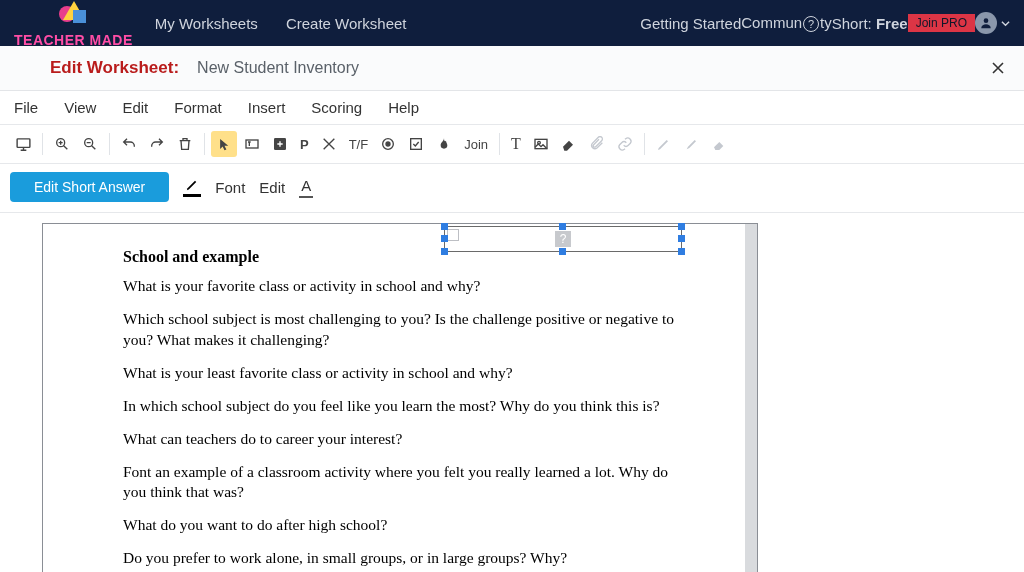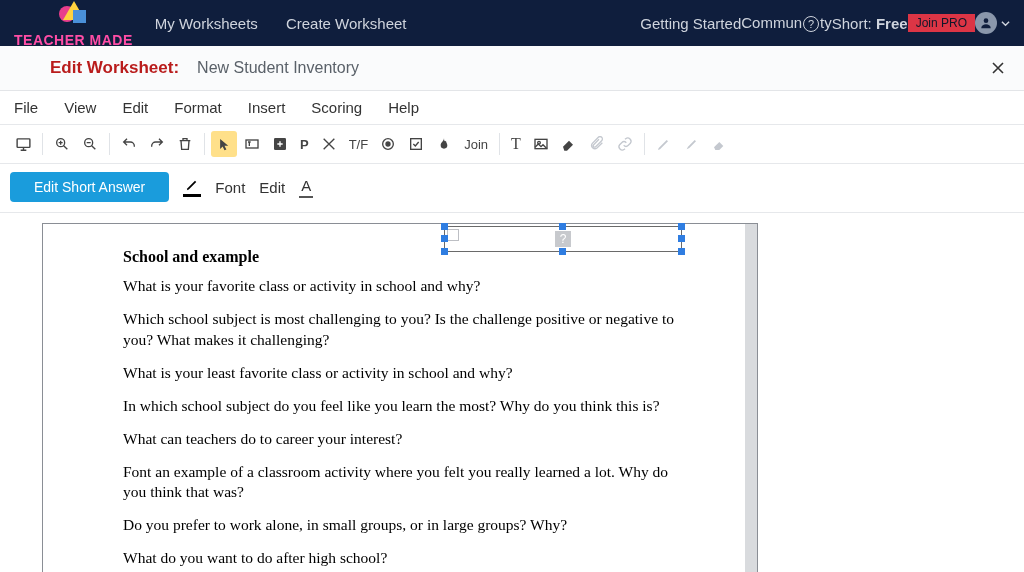--- a/index.html
+++ b/index.html
@@ -268,22 +268,22 @@
 <div class="canvas-wrap">
   <div class="page">
     <div class="scroll-shadow"></div>
     <div class="p-h">School and example</div>
     <div class="p-q">What is your favorite class or activity in school and why?</div>
     <div class="p-q">Which school subject is most challenging to you? Is the challenge positive or negative to you? What makes it challenging?</div>
     <div class="p-q">What is your least favorite class or activity in school and why?</div>
     <div class="p-q">In which school subject do you feel like you learn the most? Why do you think this is?</div>
     <div class="p-q">What can teachers do to career your interest?</div>
     <div class="p-q">Font an example of a classroom activity where you felt you really learned a lot. Why do you think that was?</div>
+    <div class="p-q">What do you want to do after high school?</div>
     <div class="p-q">Do you prefer to work alone, in small groups, or in large groups? Why?</div>
-    <div class="p-q">What do you want to do after high school?</div>
 
   </div>
 </div>
 
 <div class="sel-field" id="selfield" style="left: 444px; top: 226px; width: 238px; height: 26px;">
   <span class="sel-tag"></span>
   <span class="sel-help">?</span>
   <span class="sel-handle" style="left:-4px;top:-4px"></span>
   <span class="sel-handle" style="left:50%;top:-4px;margin-left:-4px"></span>
   <span class="sel-handle" style="right:-4px;top:-4px"></span>

